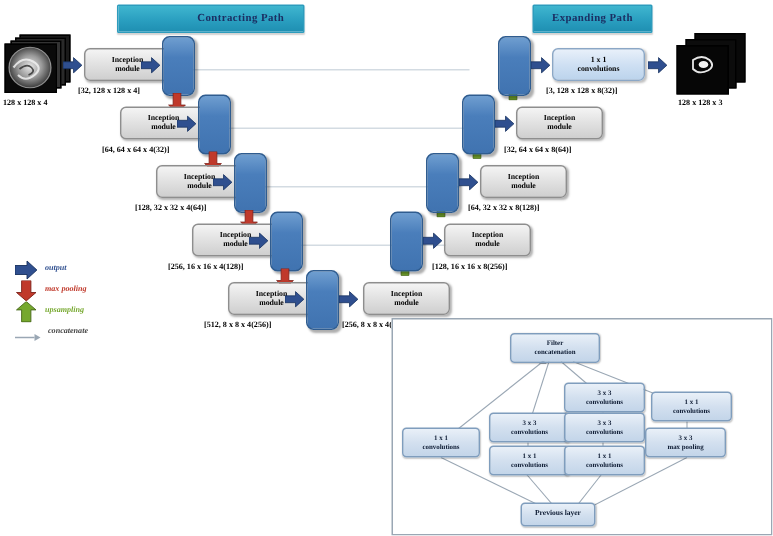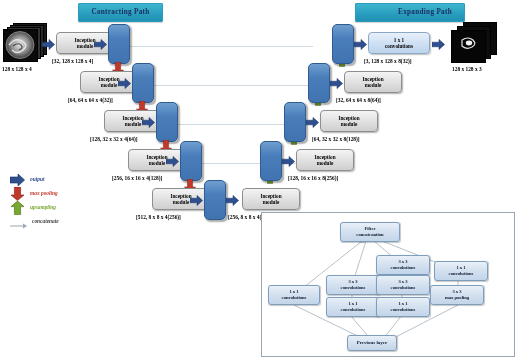--- a/index.html
+++ b/index.html
@@ -88,24 +88,24 @@
 </head>
 <body>
 
 <div id="canvas">
 
   <div class="skip" style="left:128px;top:46px;width:185px;"></div>
   <div class="skip" style="left:152px;top:85px;width:159px;"></div>
   <div class="skip" style="left:175px;top:124px;width:132px;"></div>
   <div class="skip" style="left:198px;top:163px;width:106px;"></div>
 
-  <div class="banner" style="left:78px;top:3px;width:83px;">
+  <div class="banner" style="left:78px;top:3px;width:83px;padding-left:40px;">
     <span>Contracting  Path</span>
   </div>
-  <div class="banner" style="left:355px;top:3px;width:78px;padding-left:30px;">
+  <div class="banner" style="left:355px;top:3px;width:78px;">
     <span>Expanding  Path</span>
   </div>
 
   <div class="stack" style="left:3px;top:23px;width:46px;height:40px;">
     <div class="slice" style="left:10px;top:0px;width:32px;height:30px;background:#1a1a1a;"></div>
     <div class="slice" style="left:7px;top:2px;width:32px;height:30px;background:#2a2a2a;"></div>
     <div class="slice" style="left:4px;top:4px;width:32px;height:30px;background:#333;"></div>
     <div class="slice" style="left:0px;top:6px;width:33px;height:31px;overflow:hidden;background:#111;">
       <svg width="33" height="31" viewBox="0 0 33 31">
         <defs>

